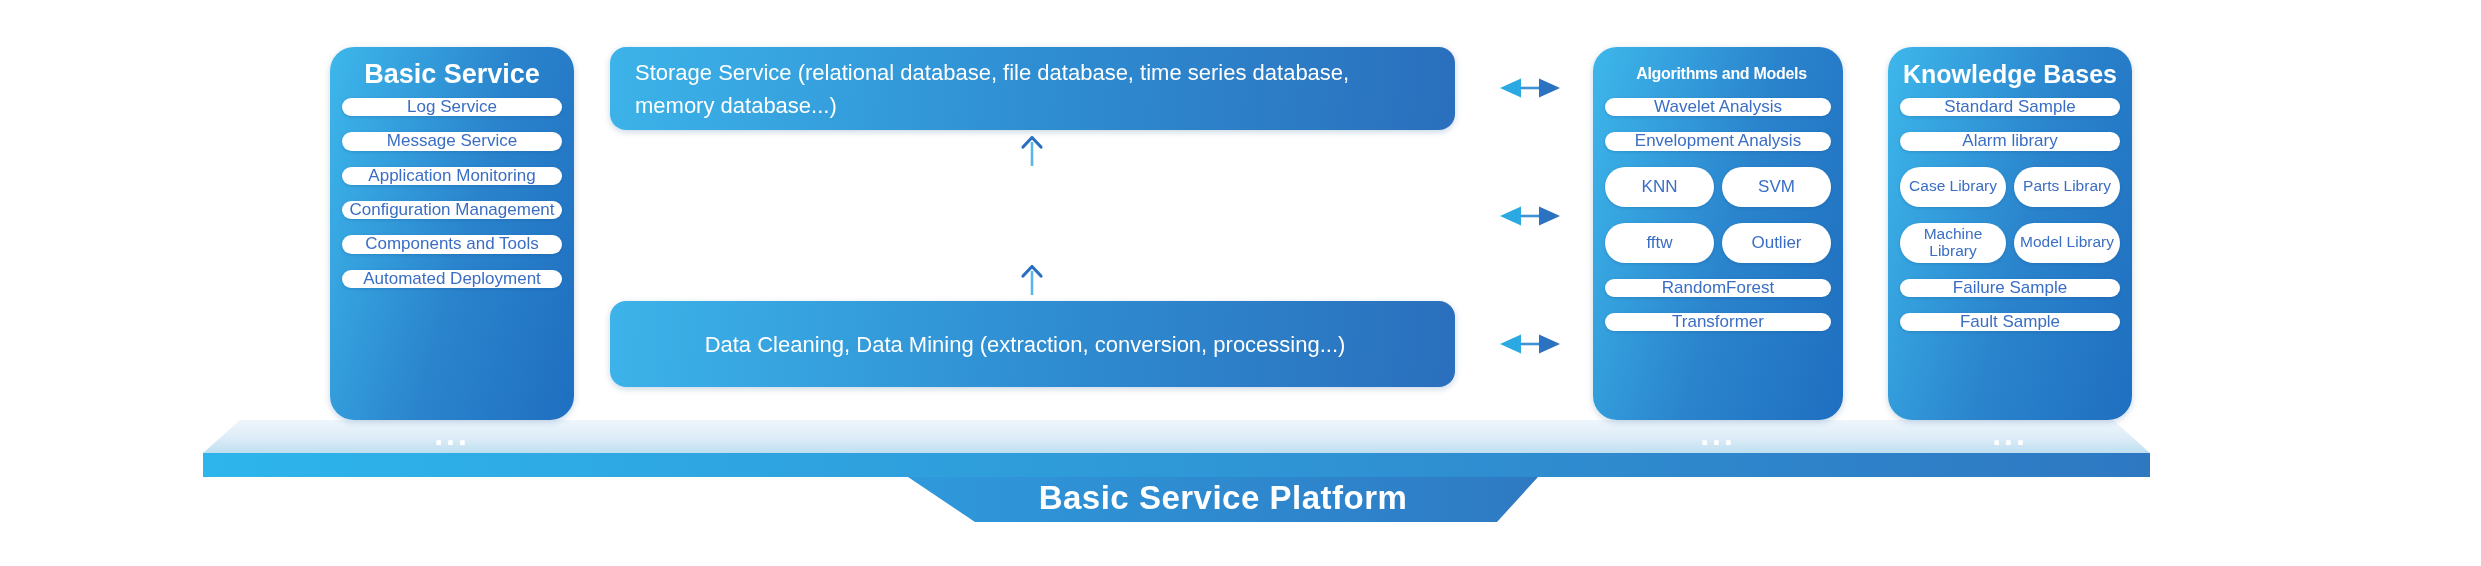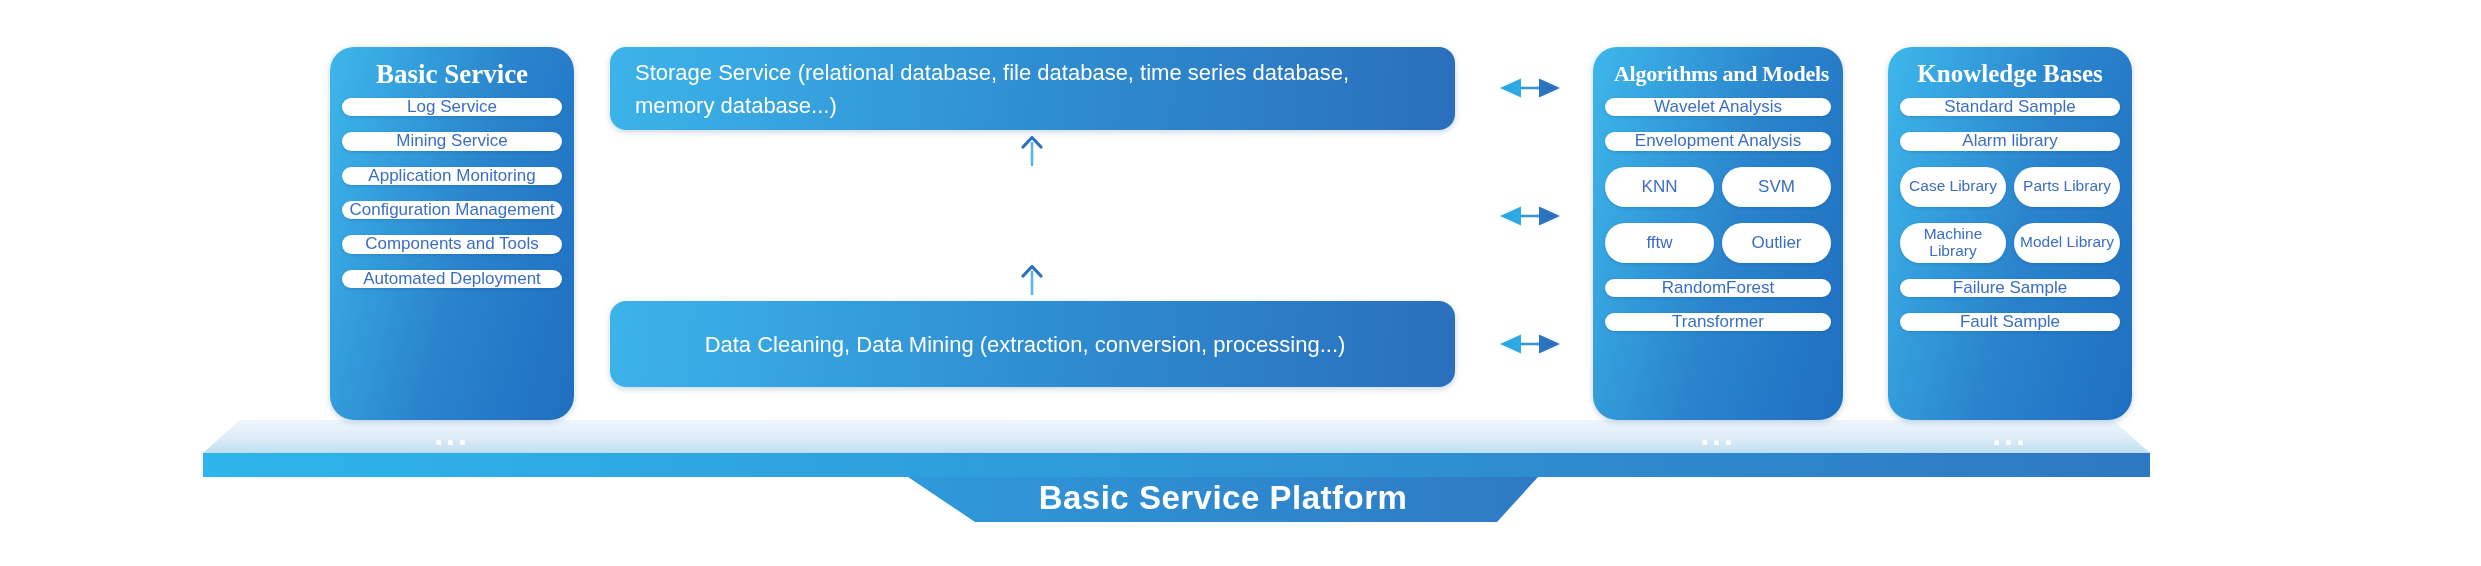--- a/index.html
+++ b/index.html
@@ -31,24 +31,24 @@
   .panel{
     position:absolute;top:47px;height:373px;border-radius:24px;
     background:linear-gradient(105deg,#3db7eb 0%,#2a83cc 55%,#1f6fc0 100%);
     box-shadow:0 2px 6px rgba(30,90,150,.25);
   }
   .panel-basic{left:330px;width:244px;}
   .panel-algo{left:1593px;width:250px;}
   .panel-know{left:1888px;width:244px;}
   .panel-title{
     height:54px;display:flex;align-items:center;justify-content:center;
-    color:#ffffff;font-weight:bold;font-family:Liberation Serif, serif;
+    color:#ffffff;font-weight:bold;
   }
   .panel-basic .panel-title{font-size:27px;}
-  .panel-algo  .panel-title{font-size:22px;letter-spacing:-.3px;padding-left:7px;}
+  .panel-algo  .panel-title{font-size:16px;letter-spacing:-.3px;padding-left:7px;}
   .panel-know  .panel-title{font-size:25px;}
   .pill-col{
     position:absolute;left:12px;right:12px;top:51px;
     display:flex;flex-direction:column;gap:16px;
   }
   .pill-row{display:flex;gap:8px;}
   .pill{
     background:#ffffff;border-radius:21px;height:40px;flex:1;
     display:flex;align-items:center;justify-content:center;text-align:center;
     color:#3a6ec5;font-size:17px;line-height:1.08;
@@ -89,21 +89,21 @@
   <div class="plat-top"></div>
   <div class="plat-bar"></div>
   <div class="plat-tab">
     <span class="plat-label">Basic Service Platform</span>
   </div>
 
   <div class="panel panel-basic">
     <div class="panel-title">Basic Service</div>
     <div class="pill-col">
       <div class="pill">Log Service</div>
-      <div class="pill">Mining Service</div>
+      <div class="pill">Message Service</div>
       <div class="pill">Application Monitoring</div>
       <div class="pill">Configuration Management</div>
       <div class="pill">Components and Tools</div>
       <div class="pill">Automated Deployment</div>
     </div>
     <div class="ellipsis">...</div>
   </div>
 
   <div class="bar bar1">
     <span>Storage Service (relational database, file database, time series database, memory database...)</span>

